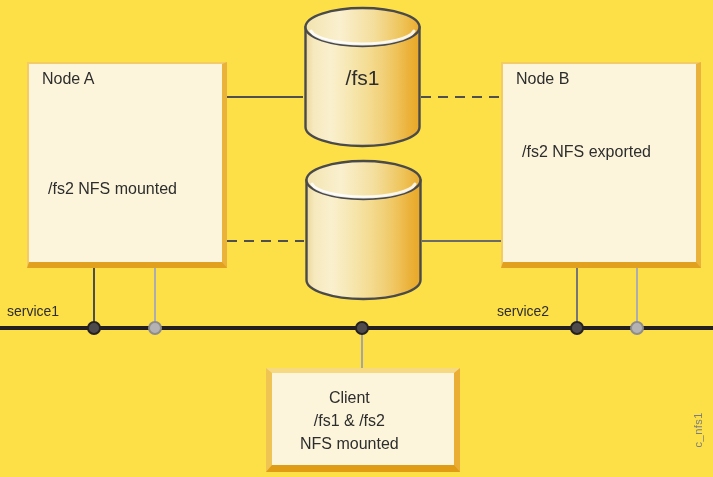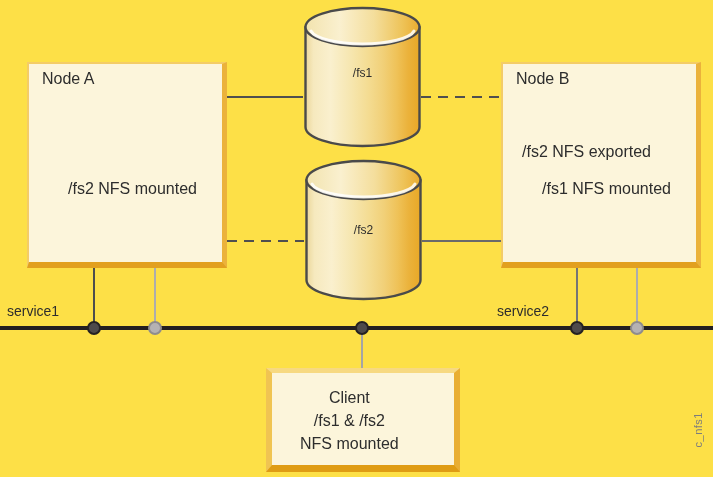--- a/index.html
+++ b/index.html
@@ -16,21 +16,21 @@
   .node-box{
     box-sizing:border-box;
     background:#FCF5DB;
     border-top:2px solid #F4CC66;
     border-left:2px solid #F4CC66;
     border-right:5px solid #EBB23B;
     border-bottom:6px solid #E2A01F;
   }
   .node-title{position:absolute;left:13px;top:6px;font-size:16px;white-space:nowrap;}
   .node-line1{position:absolute;left:19px;top:79px;font-size:16px;white-space:nowrap;}
-  .node-line2{position:absolute;left:19px;top:116px;font-size:16px;white-space:nowrap;margin-left:20px;}
+  .node-line2{position:absolute;left:19px;top:116px;font-size:16px;white-space:nowrap;}
   
   .client-box{
     box-sizing:border-box;
     background:#FCF5DB;
     border-top:5px solid #F7D981;
     border-left:6px solid #F0C452;
     border-right:6px solid #E9AE33;
     border-bottom:7px solid #DF9C14;
   }
   .client-text{position:absolute;left:28px;top:13px;font-size:16px;line-height:23px;text-align:center;}
@@ -42,41 +42,40 @@
   }
   .bus{background:#231F20;height:4px;}
   .vline{width:2px;}
   .dot{
     box-sizing:border-box;
     width:14px;height:14px;border-radius:50%;
   }
   .dot-dark{background:#4E4A4B;border:2.5px solid #252122;}
   .dot-light{background:#B5B2B3;border:2.5px solid #8F8C8D;}
   .svc-label{font-size:14px;white-space:nowrap;}
-  .cyl-label{font-size:12px;text-align:center;white-space:nowrap;}
+  .cyl-label{font-size:21px;text-align:center;white-space:nowrap;}
   .caption{
     color:#7d7d7d;font-size:11px;
     writing-mode:vertical-rl;transform:rotate(180deg);
     letter-spacing:0.5px;white-space:nowrap;
   }
 </style>
 </head>
 <body>
 
 <div class="stage">
 
   <div class="abs node-box" style="left:27px;top:62px;width:200px;height:206px;">
     <span class="node-title">Node A</span>
     <span class="node-line2">/fs2 NFS mounted</span>
   </div>
 
   <div class="abs node-box" style="left:501px;top:62px;width:200px;height:206px;">
     <span class="node-title">Node B</span>
     <span class="node-line1">/fs2 NFS exported</span>
-    <span class="node-line2">/fs1 NFS mounted</span>
   </div>
 
   <svg class="abs" style="left:303px;top:5px;" width="119" height="144" viewBox="0 0 119 144">
     <defs>
       <linearGradient id="gradBody1" x1="0%" y1="0%" x2="100%" y2="0%">
         <stop offset="0%" stop-color="#EBD79B"></stop>
           <stop offset="7%" stop-color="#F6E9BE"></stop>
         <stop offset="22%" stop-color="#FAF0CE"></stop>
           <stop offset="40%" stop-color="#F6E6AF"></stop>
         <stop offset="55%" stop-color="#F4DC92"></stop>
@@ -117,21 +116,20 @@
           <stop offset="30%" stop-color="#FAF0CF"></stop>
         <stop offset="60%" stop-color="#F4DE9C"></stop>
           <stop offset="85%" stop-color="#EEC358"></stop>
         <stop offset="100%" stop-color="#EAAC2F"></stop>
       </linearGradient>
     </defs>
     <path d="M 2.5,22 L 2.5,122 A 57,19 0 0 0 116.5,122 L 116.5,22 Z" fill="url(#gradBody2)" stroke="#4A4A4A" stroke-width="2.4" stroke-linejoin="round"></path>
     <ellipse cx="59.5" cy="22" rx="57" ry="19" fill="url(#gradTop2)" stroke="#4A4A4A" stroke-width="2.4"></ellipse>
     <path d="M 8,26 A 52,15 0 0 0 111,26" fill="none" stroke="#FFFFFF" stroke-width="3" stroke-opacity="0.85" stroke-linecap="round"></path>
   </svg>
-  <span class="abs cyl-label" style="left:304px;top:223px;width:119px;">/fs2</span>
 
   <div class="abs conn-solid darker" style="left:227px;top:96px;width:76px;"></div>
   <div class="abs conn-dashed" style="left:421px;top:96px;width:80px;"></div>
   <div class="abs conn-dashed" style="left:227px;top:240px;width:77px;"></div>
   <div class="abs conn-solid" style="left:422px;top:240px;width:79px;"></div>
 
   <div class="abs bus" style="left:0;top:326px;width:713px;"></div>
 
   <div class="abs vline" style="left:93px;top:268px;height:58px;background:#4d4d4d;"></div>
   <div class="abs vline" style="left:154px;top:268px;height:58px;background:#ADADAD;"></div>

